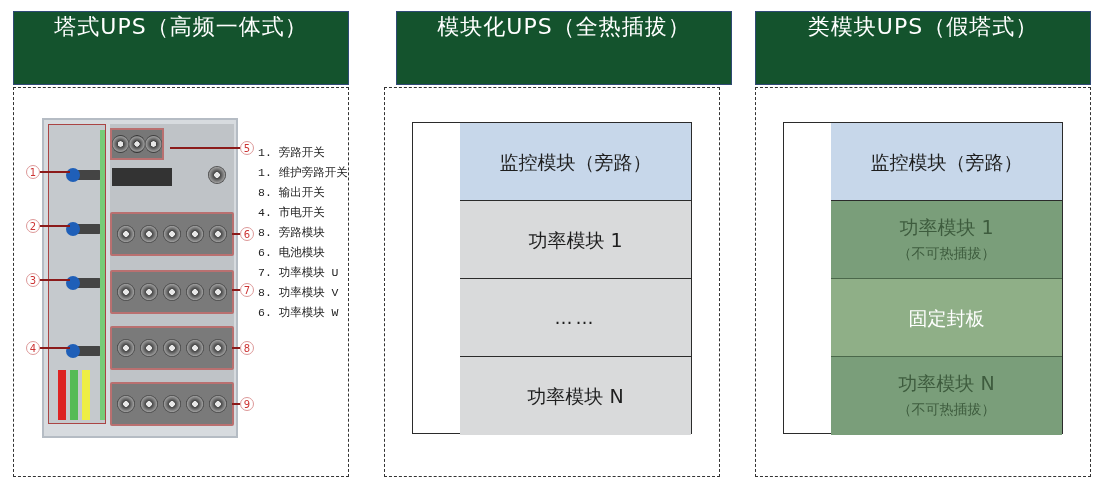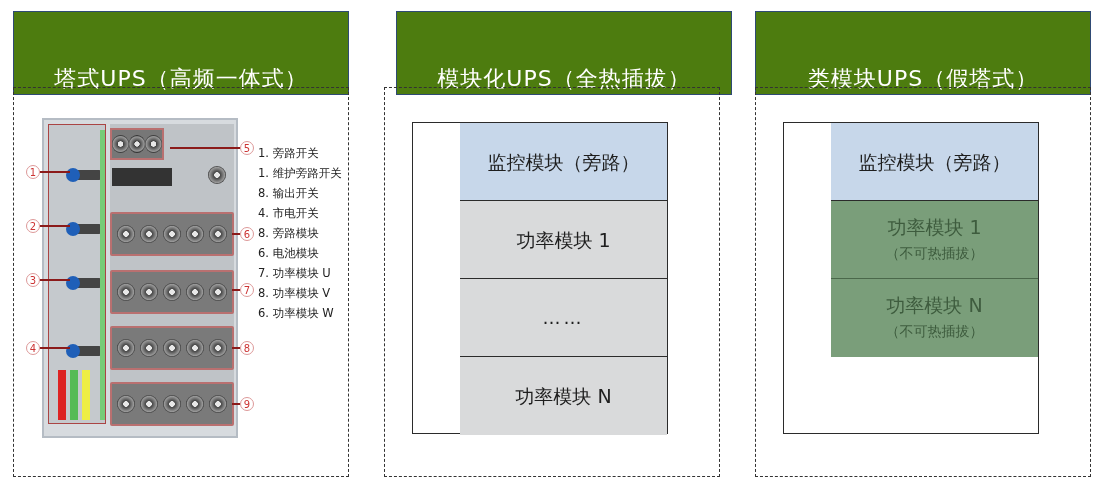--- a/index.html
+++ b/index.html
@@ -1,35 +1,35 @@
 <!DOCTYPE html>
 <html><head>
 <meta charset="utf-8">
 <style>
   * { box-sizing: border-box; margin: 0; padding: 0; }
   html, body { width: 1106px; height: 490px; background: #ffffff; overflow: hidden; }
   body { position: relative; font-family: "DejaVu Sans", "Liberation Sans", sans-serif; }
 
   .header {
-    position: absolute; top: 11px; height: 84px;
-    background: #4d7c0f; border: 1px solid #2f4a74;
+    position: absolute; top: 11px; height: 74px;
+    background: #14532d; border: 1px solid #2f4a74;
     color: #ffffff; font-size: 22px;
-    display: flex; align-items: flex-end; justify-content: center;
+    display: flex; align-items: flex-start; justify-content: center;
     letter-spacing: 1px;
   }
   .frame {
     position: absolute; top: 87px; height: 390px;
     border: 1.5px dashed #333;
   }
   .col1 { left: 13px; width: 336px; }
   .col2 { left: 384px; width: 336px; }
   .col3 { left: 755px; width: 336px; }
 
   .stack {
-    position: absolute; left: 412px; top: 122px; width: 256px; height: 312px;
+    position: absolute; left: 412px; top: 122px; width: 280px; height: 312px;
     border: 1.5px solid #2b2b2b;
     padding-left: 47px;
   }
   .stack.s3 { left: 783px; }
   .cell {
     height: 78px; display: flex; flex-direction: column; align-items: center; justify-content: center;
     font-size: 19px; color: #1e1e1e; border-bottom: 1.5px solid #2b2b2b; line-height: 26px;
     text-align: center;
   }
   .cell:last-child { border-bottom: none; }
@@ -59,21 +59,21 @@
   .busbar { position: absolute; width: 8px; }
 
   .callout {
     position: absolute; width: 14px; height: 14px; border-radius: 50%;
     border: 1px solid #d99; background: #fff; color: #c33; font-size: 10px;
     display: flex; align-items: center; justify-content: center;
   }
   .leader { position: absolute; height: 2px; background: #8b1a1a; }
 
   .legend { position: absolute; left: 258px; top: 143px; font-size: 11.5px; color: #222; line-height: 20px; }
-  .legend div { white-space: nowrap; }
+  .legend div { white-space: nowrap; font-family: Liberation Mono, monospace; }
 </style>
 </head>
 <body>
 
 <div class="header" style="left:13px;width:336px;">
     <span>塔式UPS（高频一体式）</span>
   </div>
 <div class="header" style="left:396px;width:336px;">
     <span>模块化UPS（全热插拔）</span>
   </div>
@@ -188,17 +188,20 @@
 </div>
 
 <div class="stack s3">
   <div class="cell monitor">
       <span>监控模块（旁路）</span>
     </div>
   <div class="cell darkgreen">
     <span>功率模块 1</span>
     <span class="sub">（不可热插拔）</span>
   </div>
+  <div class="cell lightgreen">
+      <span>固定封板</span>
+    </div>
   <div class="cell darkgreen">
     <span>功率模块 N</span>
     <span class="sub">（不可热插拔）</span>
   </div>
 </div>
 
 </body></html>

